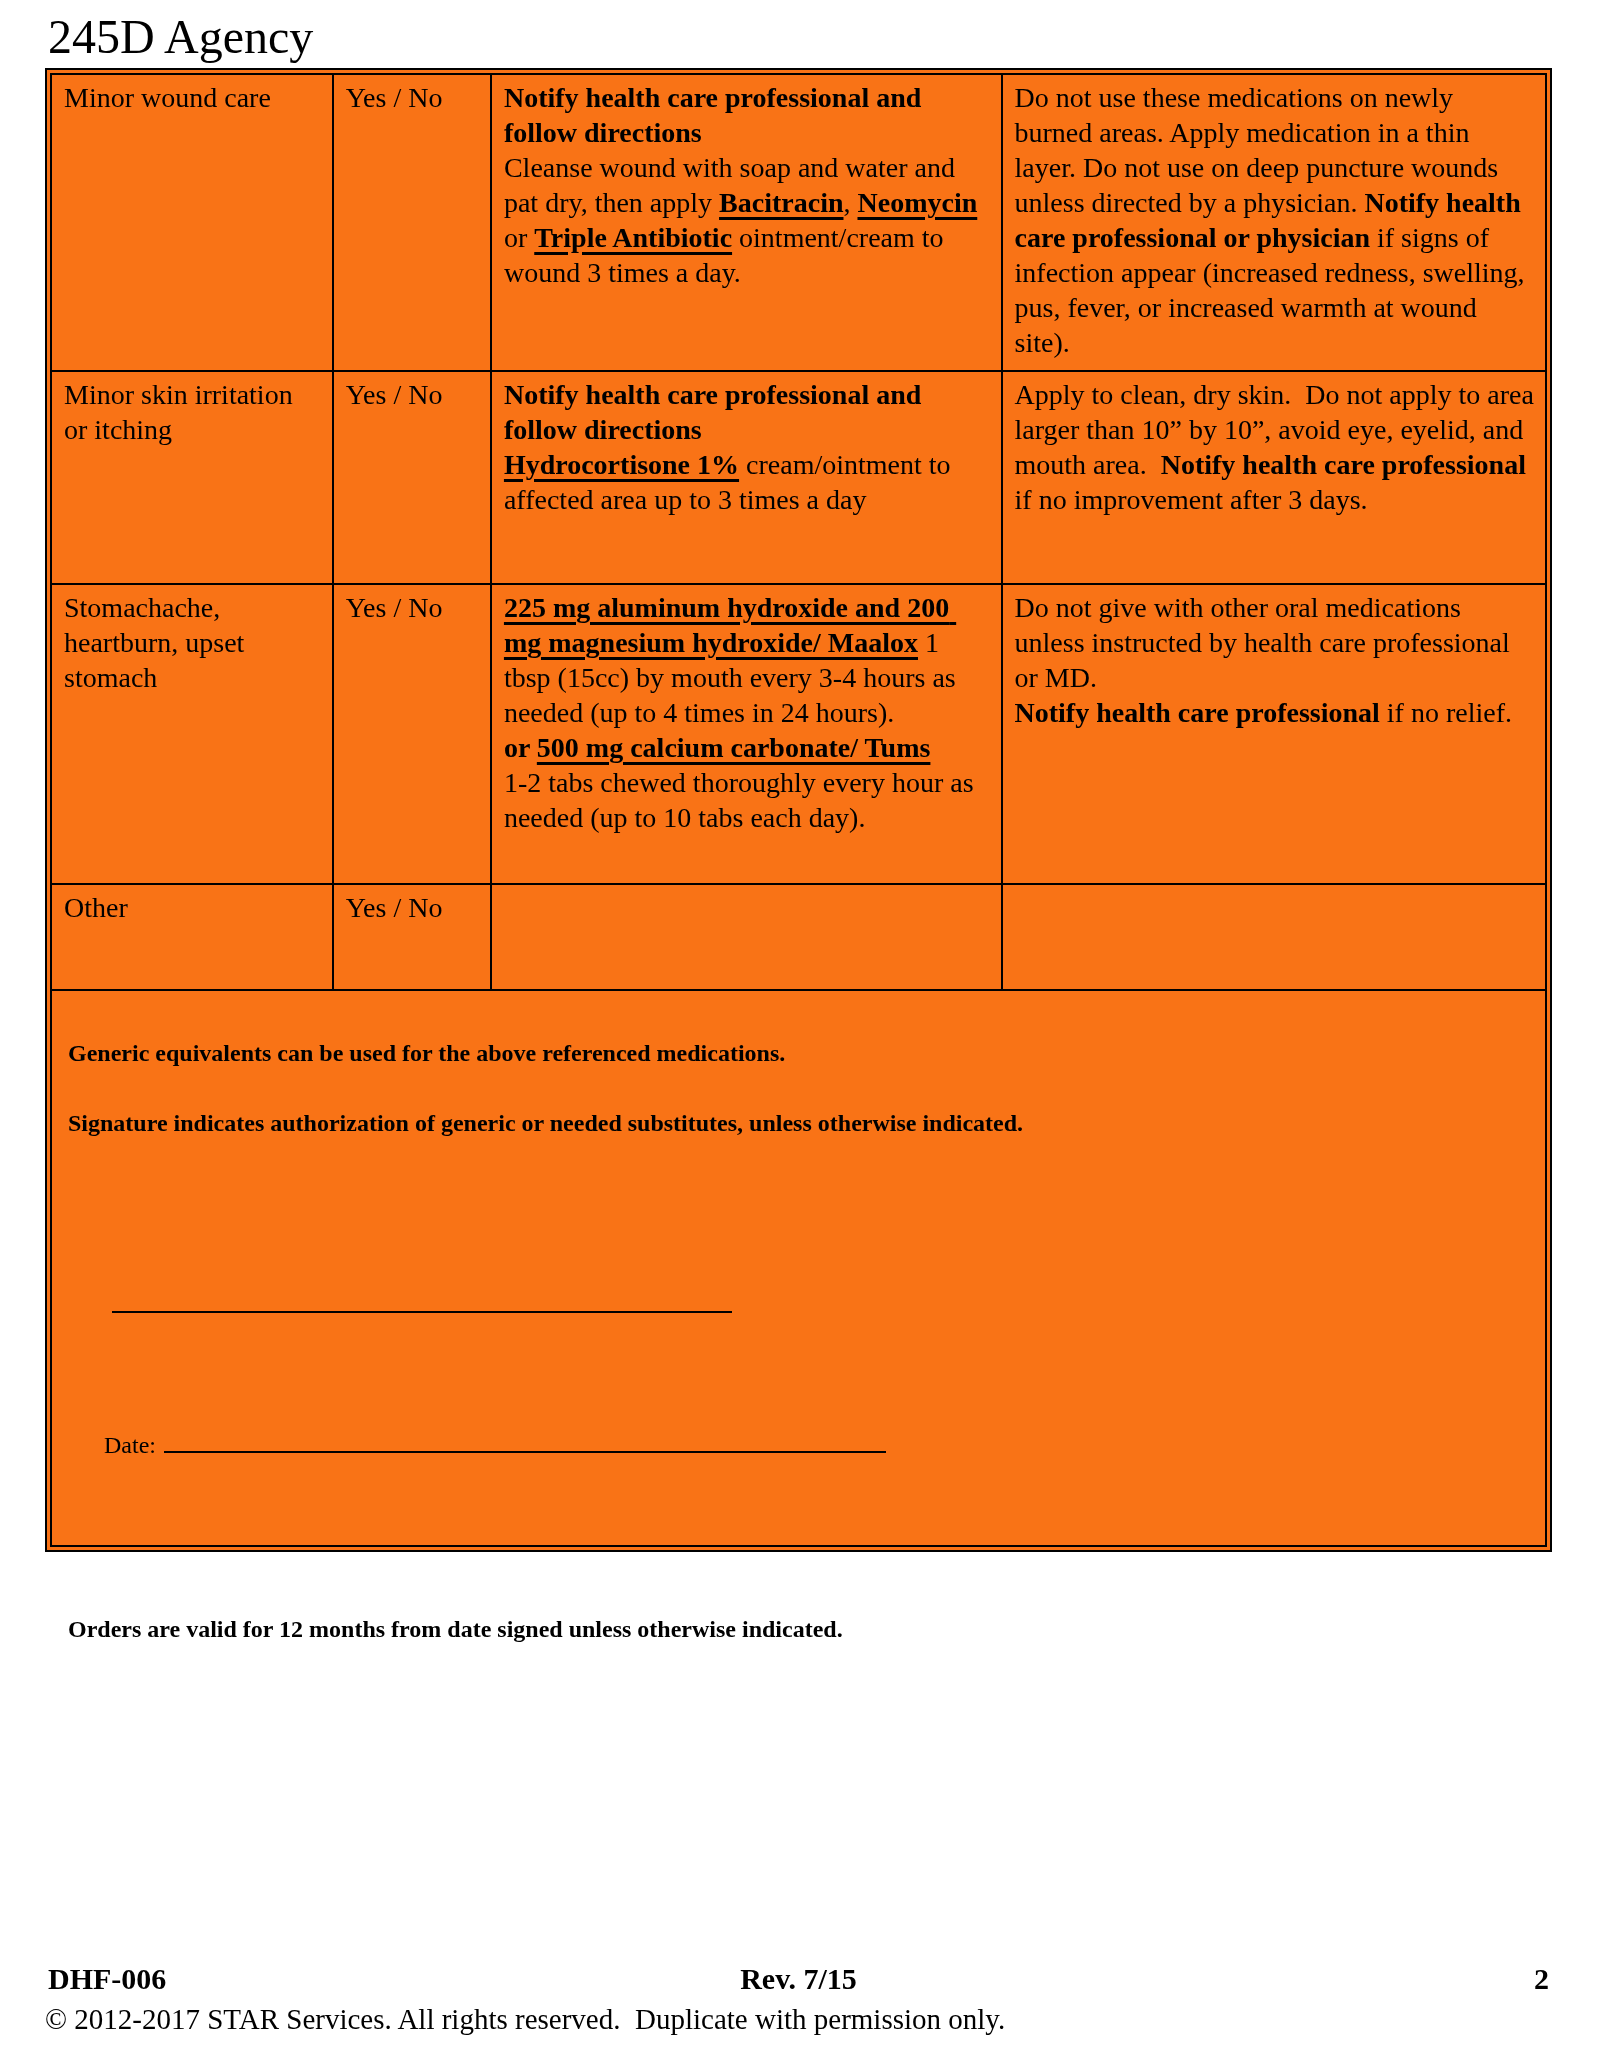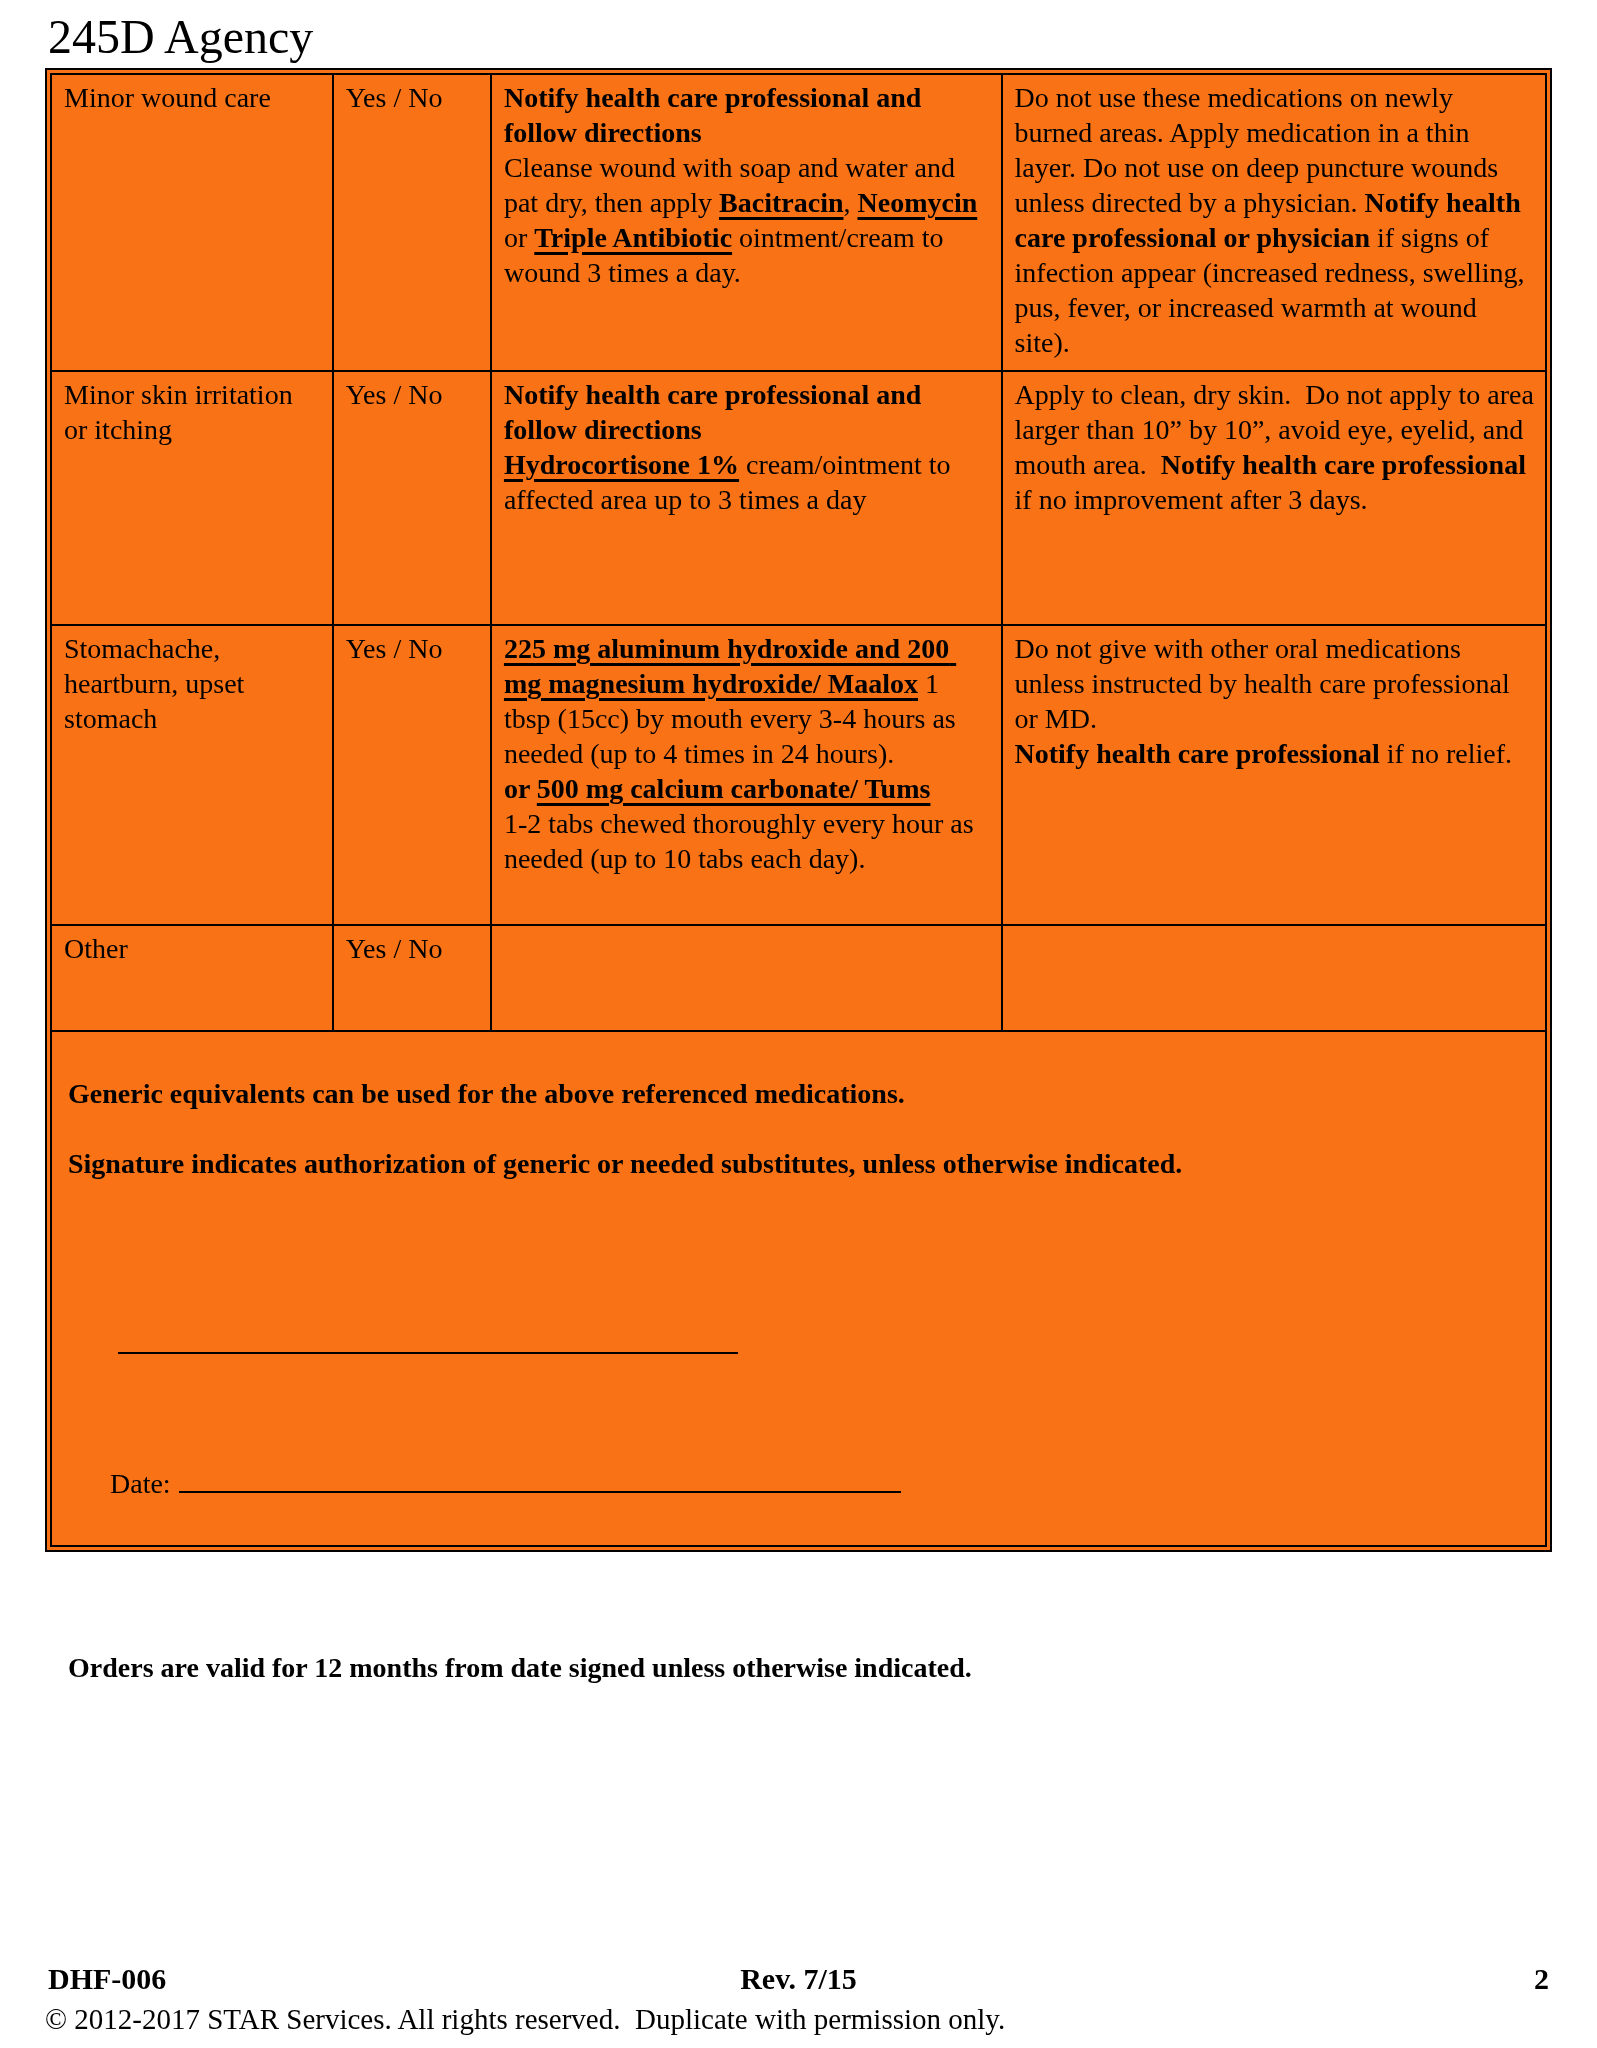--- a/index.html
+++ b/index.html
@@ -48,34 +48,34 @@
   table.med-table td:first-child { border-left: none; }
   table.med-table td:last-child  { border-right: none; }
   table.med-table tr:first-child td { border-top: none; }
 
   .col-condition { width: 18.8%; }
   .col-consent   { width: 10.6%; }
   .col-directions{ width: 34.2%; }
   .col-precautions{ width: 36.4%; }
 
   tr.row-1 { height: 296px; }
-  tr.row-2 { height: 254px; border-radius: 14px; }
+  tr.row-2 { height: 213px; border-radius: 14px; }
   tr.row-3 { height: 300px; }
   tr.row-4 { height: 106px; }
 
   td b { font-weight: bold; }
   td u, .rich u {
     text-decoration: underline;
     text-decoration-thickness: 2.5px;
     text-underline-offset: 5px;
   }
 
   .auth {
     padding: 44px 16px 0 16px;
-    font-size: 28px;
+    font-size: 24px;
     line-height: 36px;
   }
   .auth p { white-space: pre-wrap; }
   .stmt-generic { font-weight: bold; margin-bottom: 34px; }
   .stmt-substitutes { font-weight: bold; margin-bottom: 108px; }
   .sig-row { margin-bottom: 30px; }
   .date-row { margin-bottom: 112px; }
   .stmt-validity { font-weight: bold; }
 
   .fill-line {

